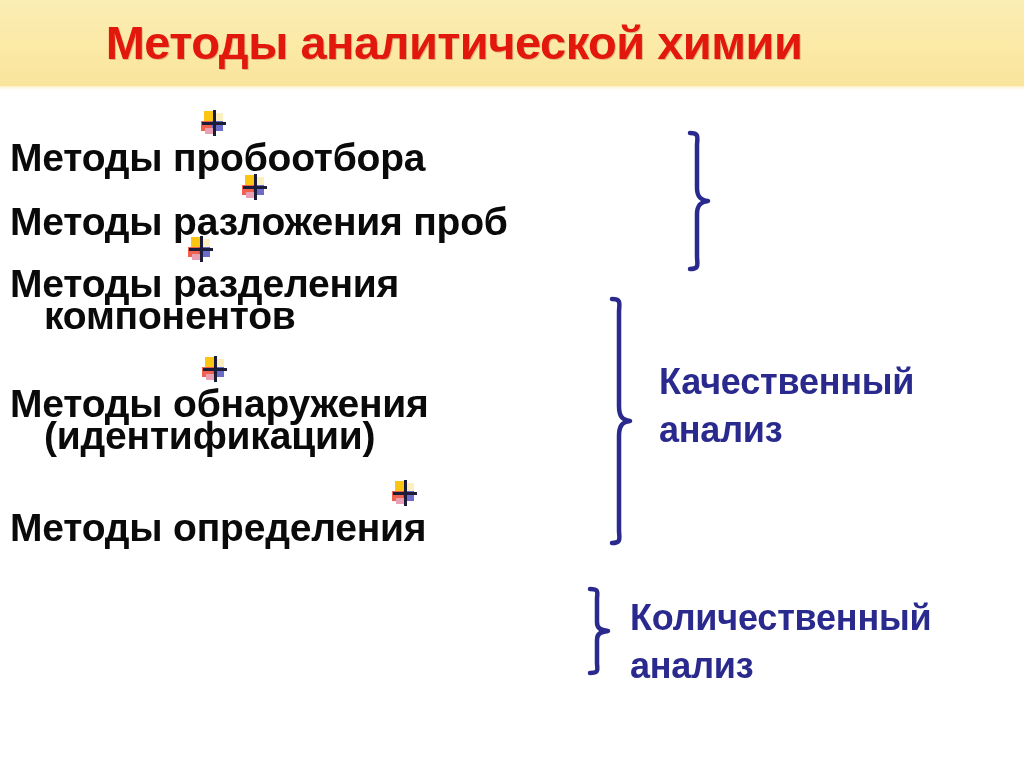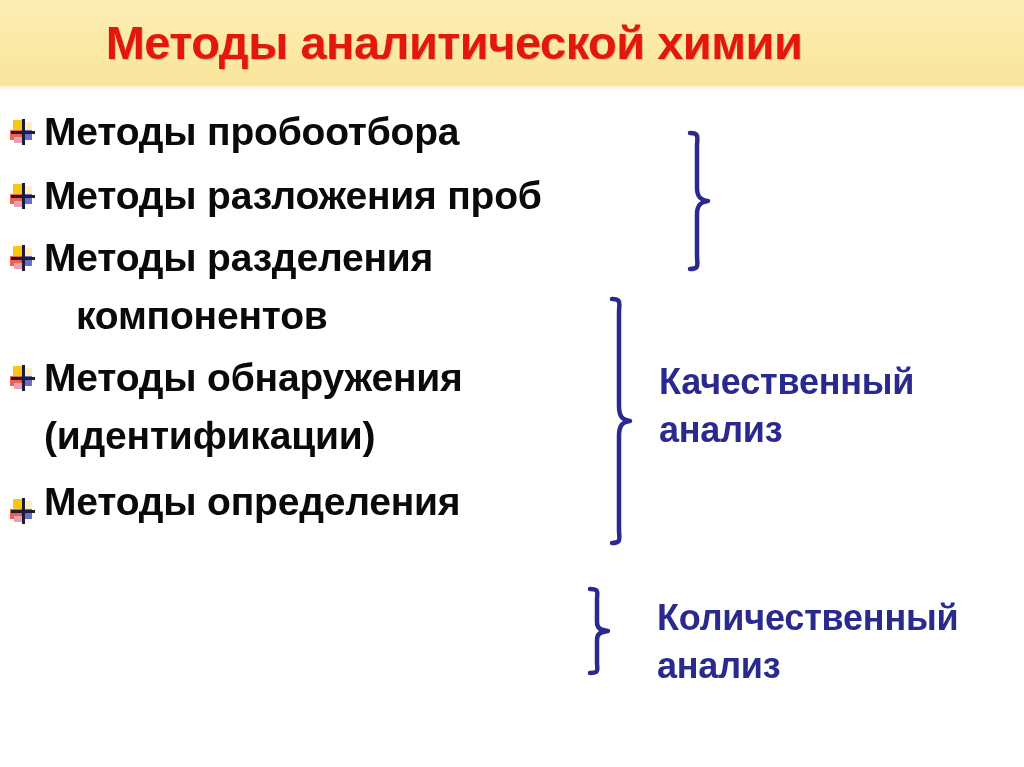--- a/index.html
+++ b/index.html
@@ -57,20 +57,21 @@
     width: 1024px;
     height: 681px;
   }
 
   
   .method-line {
     position: absolute;
     display: flex;
     align-items: center;
     white-space: nowrap;
+    flex-direction: column;
   }
   .method-text {
     color: #0a0a0a;
     font-size: 39px;
     font-weight: bold;
     letter-spacing: -0.2px;
   }
   .cont-text {
     color: #0a0a0a;
     font-size: 39px;
@@ -155,21 +156,21 @@
       <i class="q-tr"></i>
         <i class="q-tl"></i>
         <i class="q-bl"></i>
         <i class="q-br"></i>
         <i class="q-bl2"></i>
       <i class="v-bar"></i>
         <i class="h-bar"></i>
     </span>
     <span class="method-text">Методы разделения</span>
   </div>
-  <div class="method-line" style="left:44px; top:208px;margin-left:32px;">
+  <div class="method-line" style="left:44px; top:208px;">
     <span class="cont-text">компонентов</span>
   </div>
 
   <div class="method-line" style="left:10px; top:270px;">
     <span class="bullet-icon">
       <i class="q-tr"></i>
         <i class="q-tl"></i>
         <i class="q-bl"></i>
         <i class="q-br"></i>
         <i class="q-bl2"></i>
@@ -210,16 +211,16 @@
 
   <div class="group-label" style="left:659px; top:272px;">Качественный
 анализ</div>
 
   <div class="brace" style="left:586px; top:500px;">
     <svg width="26" height="90" viewBox="0 0 26 90" fill="none" stroke="#2a2a8e" stroke-width="4.5" stroke-linecap="round" stroke-linejoin="round">
       <path d="M4 3 C14 3, 11 7, 11 13 L11 36 C11 42, 14 44, 22 45 C14 46, 11 48, 11 54 L11 77 C11 83, 14 87, 4 87"></path>
     </svg>
   </div>
 
-  <div class="group-label" style="left:630px; top:508px;margin-left:27px;">Количественный
+  <div class="group-label" style="left:630px; top:508px;">Количественный
 анализ</div>
 
 </div>
 
 </body></html>

